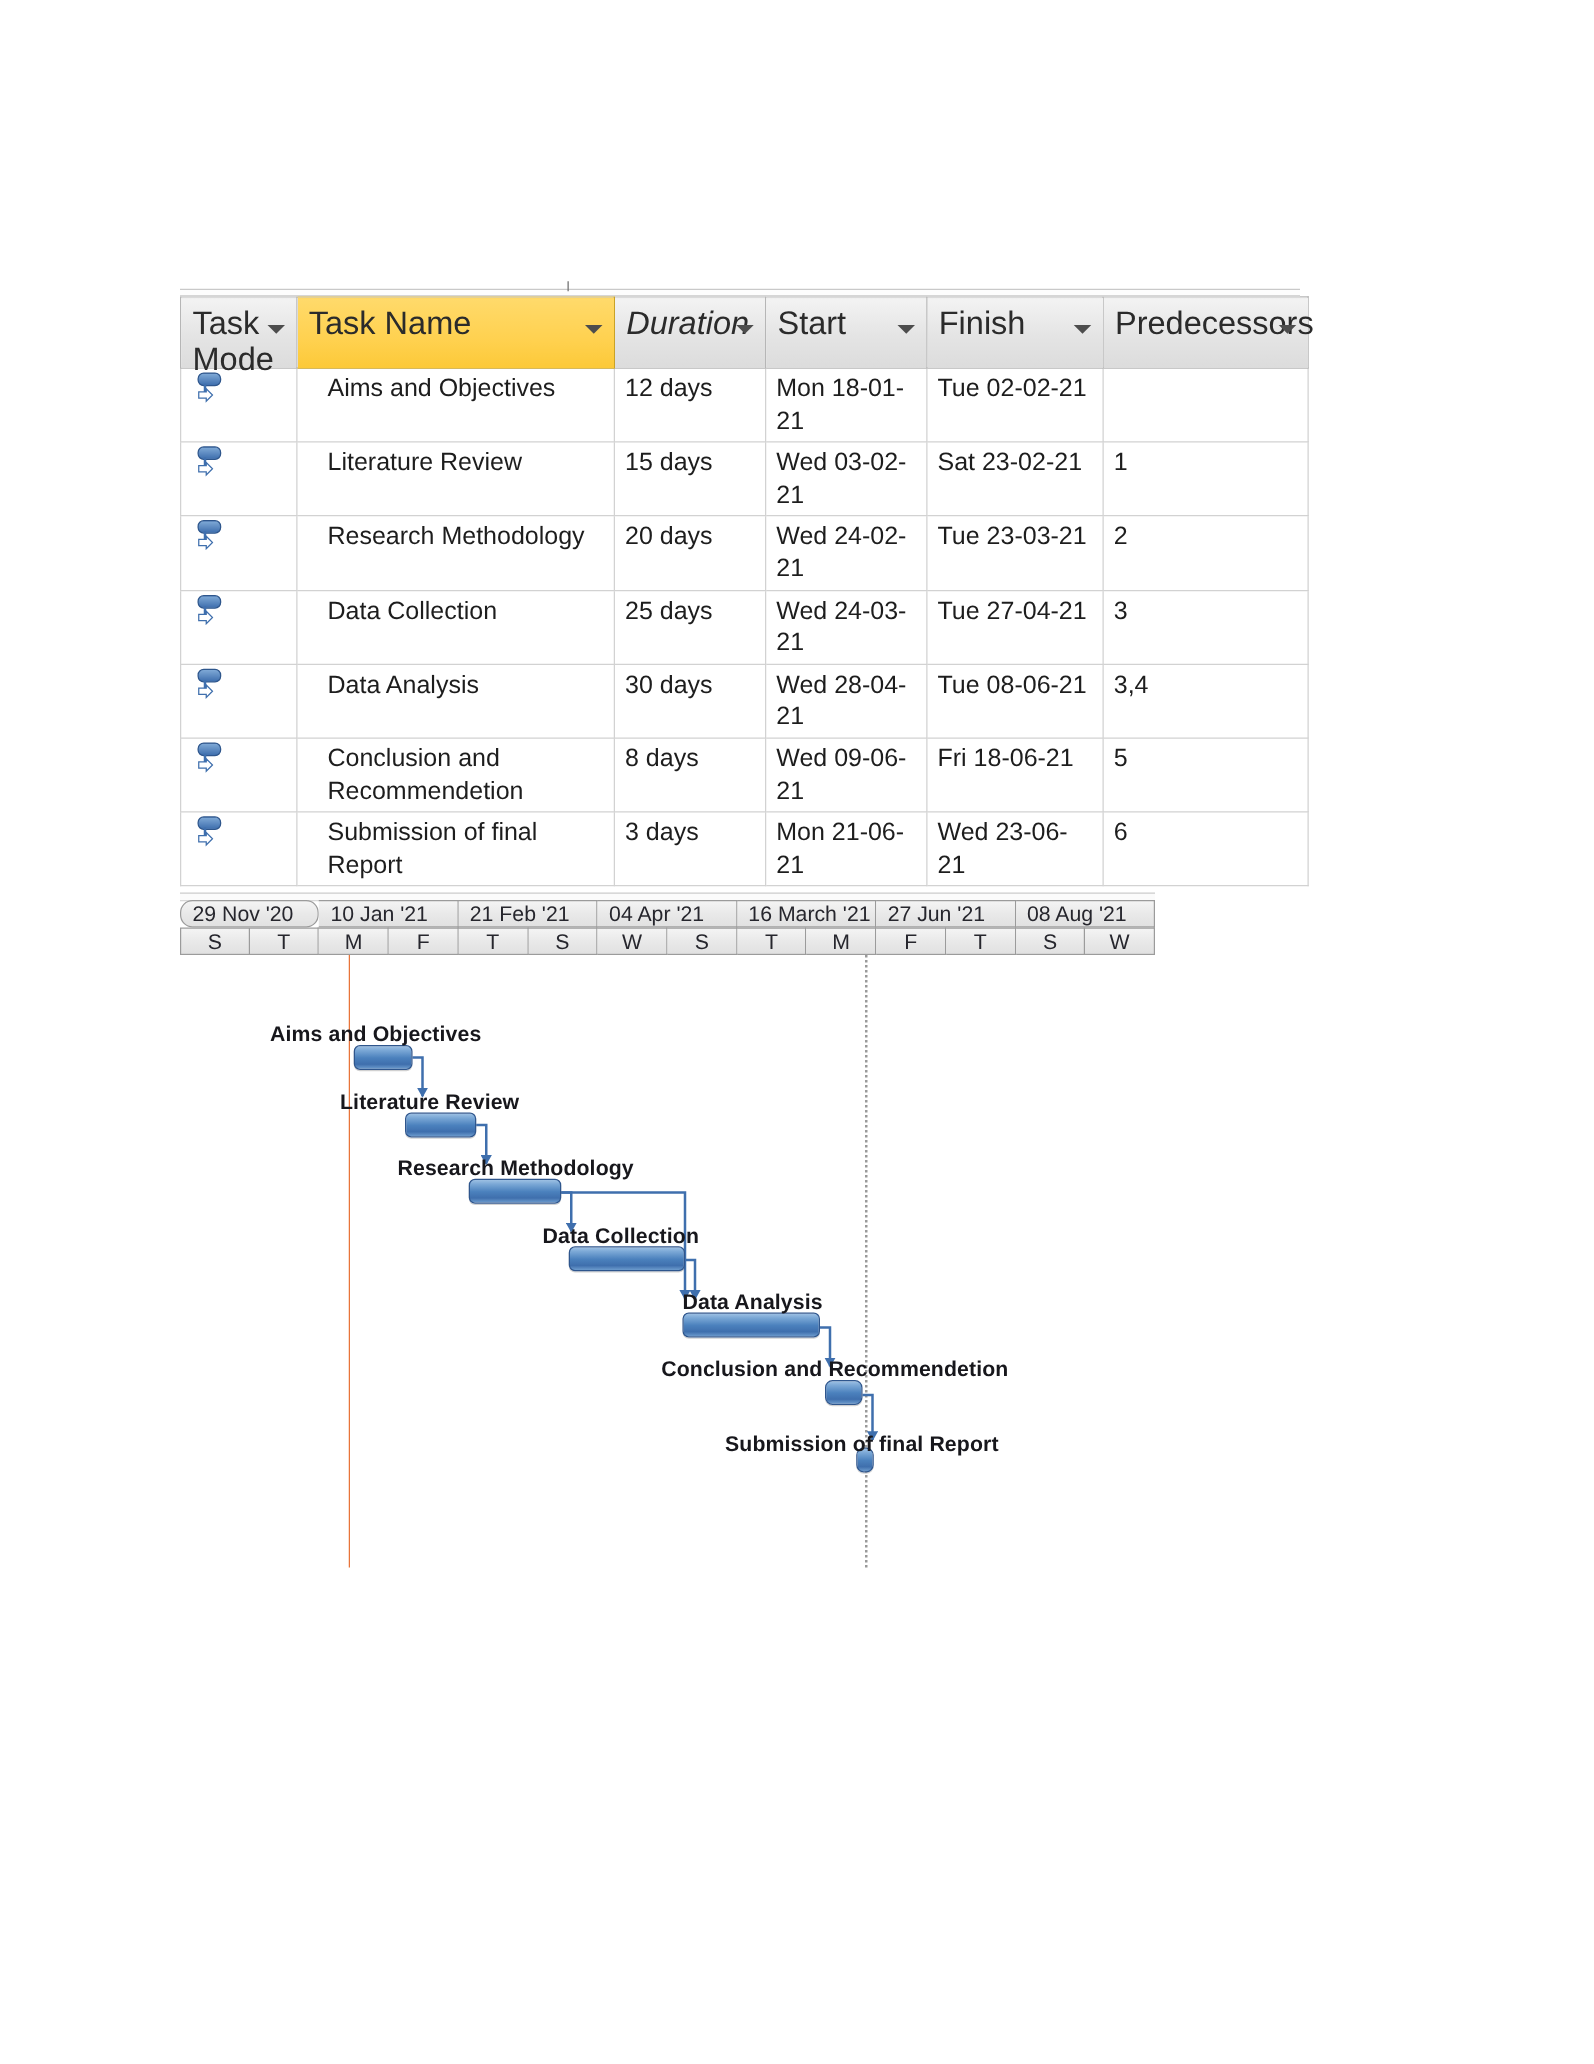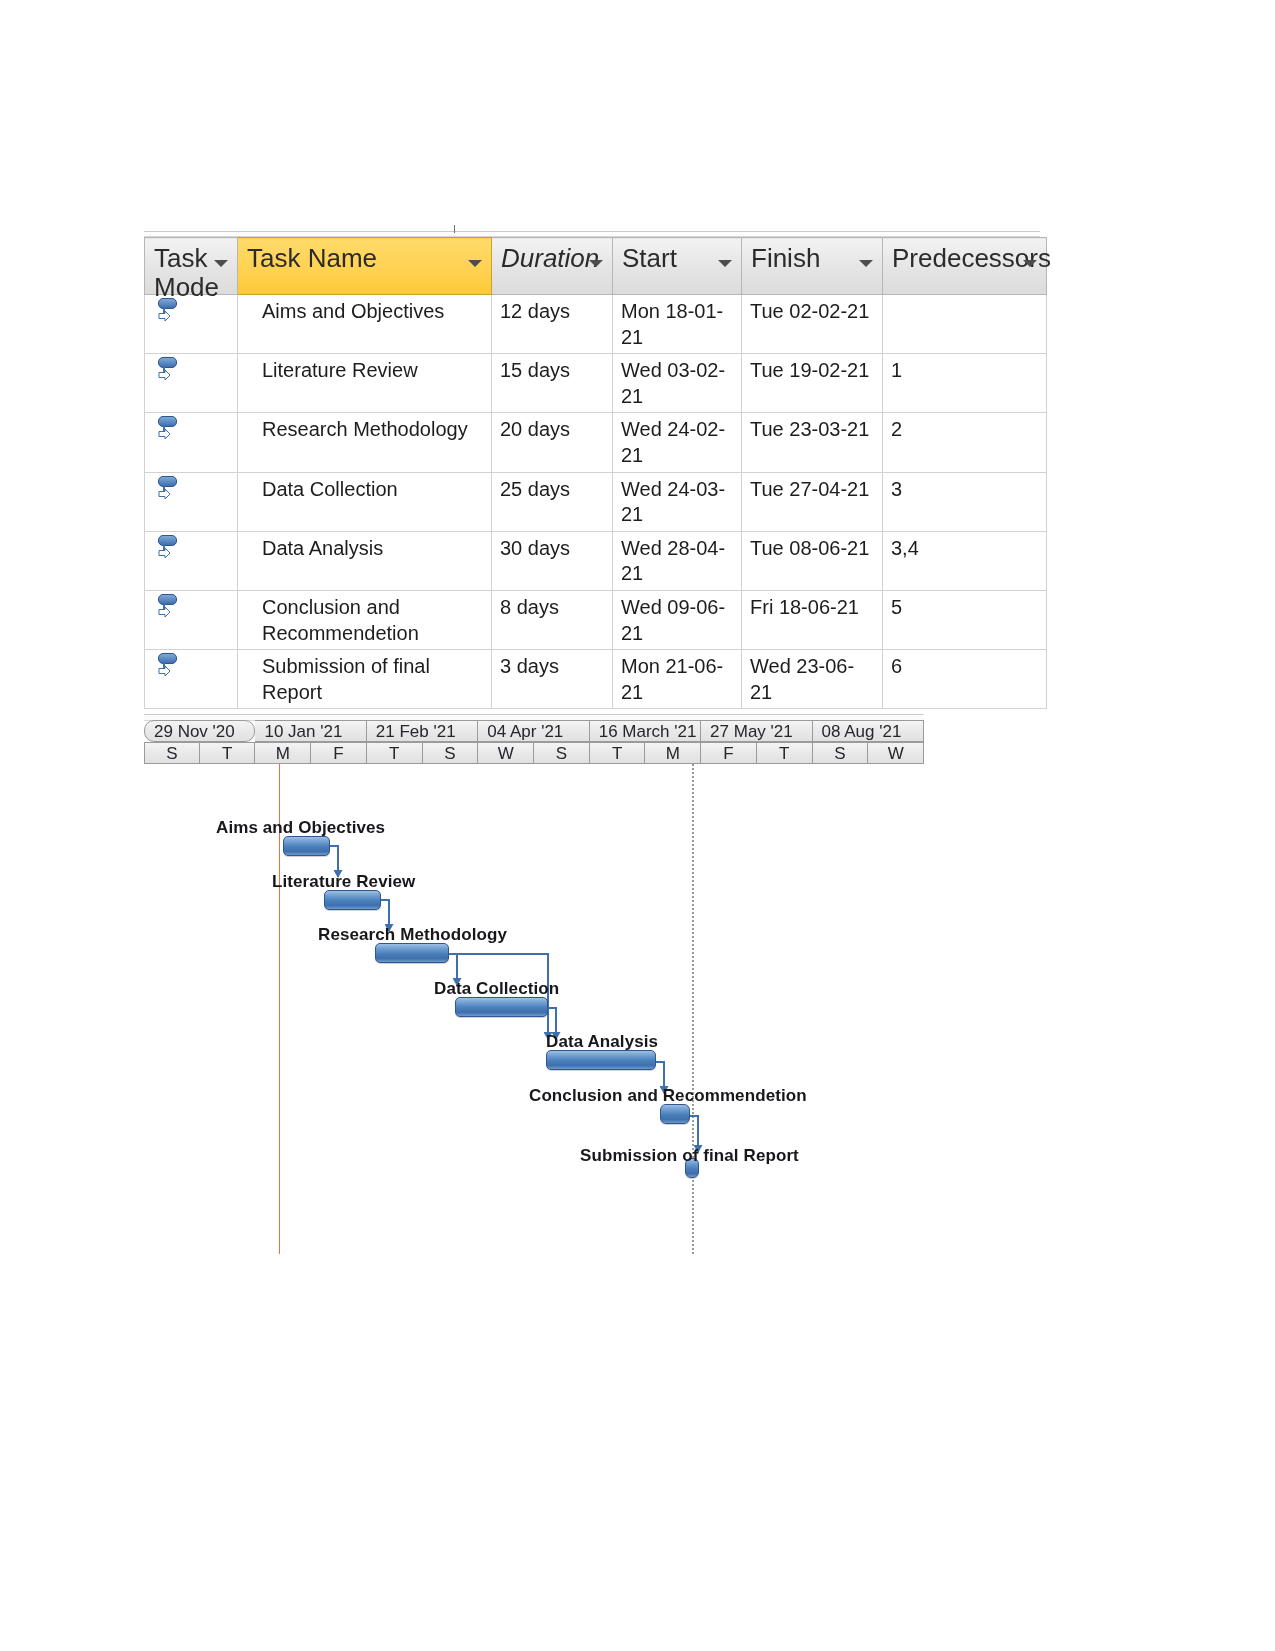--- a/index.html
+++ b/index.html
@@ -295,21 +295,21 @@
           <td class="c-name">
             <div class="cell name">Literature Review</div>
           </td>
           <td class="c-dur">
             <div class="cell">15 days</div>
           </td>
           <td class="c-start">
             <div class="cell">Wed 03-02-21</div>
           </td>
           <td class="c-finish">
-            <div class="cell">Tue 19-02-21</div>
+            <div class="cell">Sat 23-02-21</div>
           </td>
           <td class="c-pred">
             <div class="cell">1</div>
           </td>
         </tr>
         <tr>
           <td class="c-mode">
             <div class="mode-icon">
               <div class="pill"></div>
               <div class="stem"></div>
@@ -443,21 +443,21 @@
 </div>
 
 <div id="gantt">
   <div class="gantt-topline"></div>
   <div class="tl-row months" id="tl-months">
       <div class="tl-cell">29 Nov '20</div>
       <div class="tl-cell">10 Jan '21</div>
       <div class="tl-cell">21 Feb '21</div>
       <div class="tl-cell">04 Apr '21</div>
       <div class="tl-cell">16 March '21</div>
-      <div class="tl-cell">27 May '21</div>
+      <div class="tl-cell">27 Jun '21</div>
       <div class="tl-cell">08 Aug '21</div>
     </div>
   <div class="tl-row days" id="tl-days">
       <div class="tl-cell">S</div>
       <div class="tl-cell">T</div>
       <div class="tl-cell">M</div>
       <div class="tl-cell">F</div>
       <div class="tl-cell">T</div>
       <div class="tl-cell">S</div>
       <div class="tl-cell">W</div>

